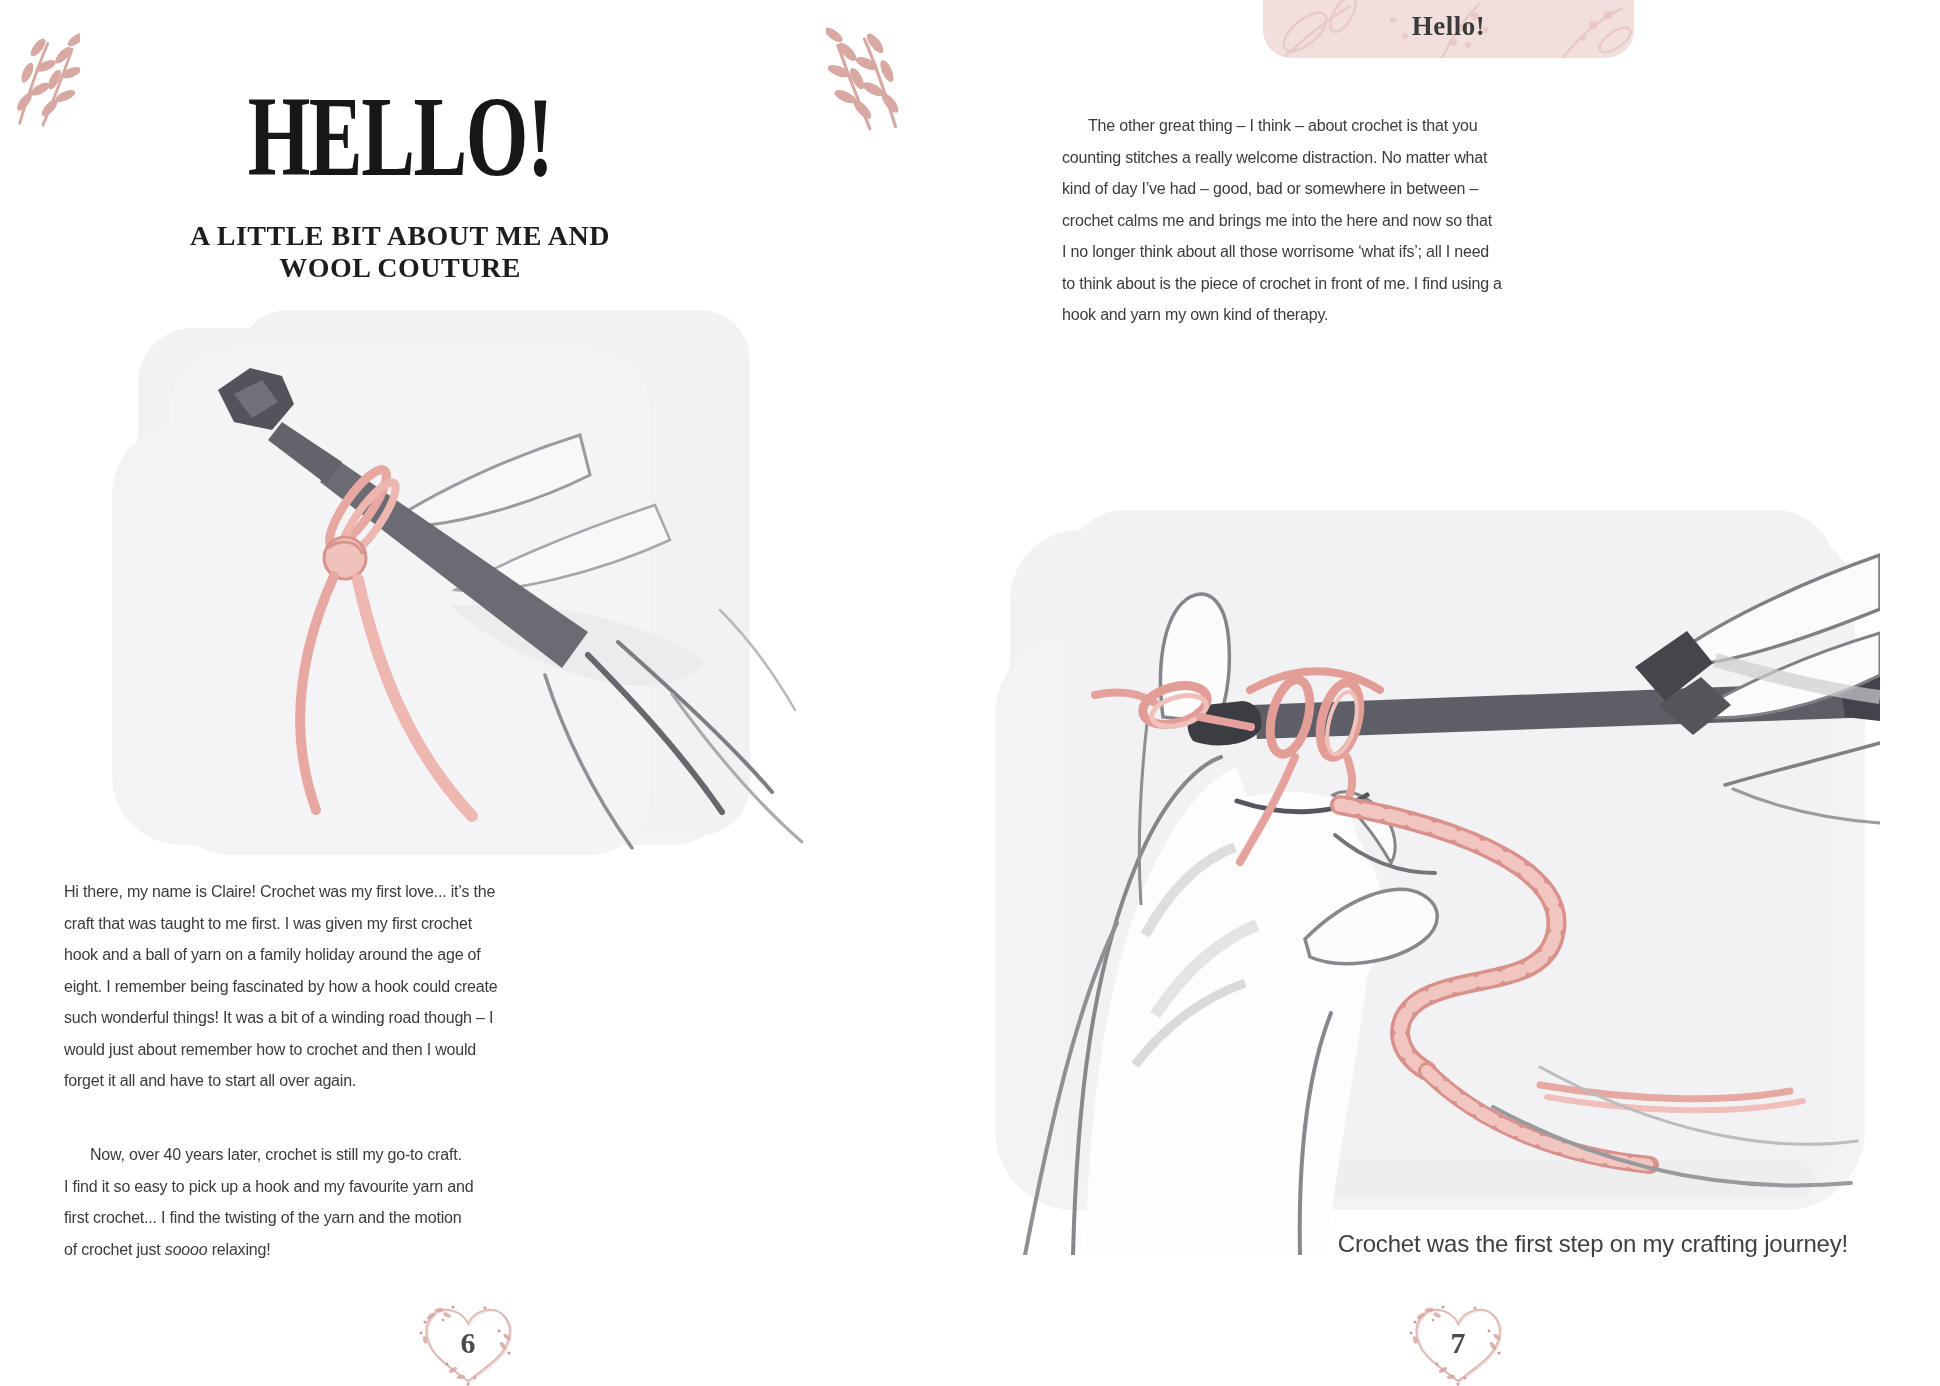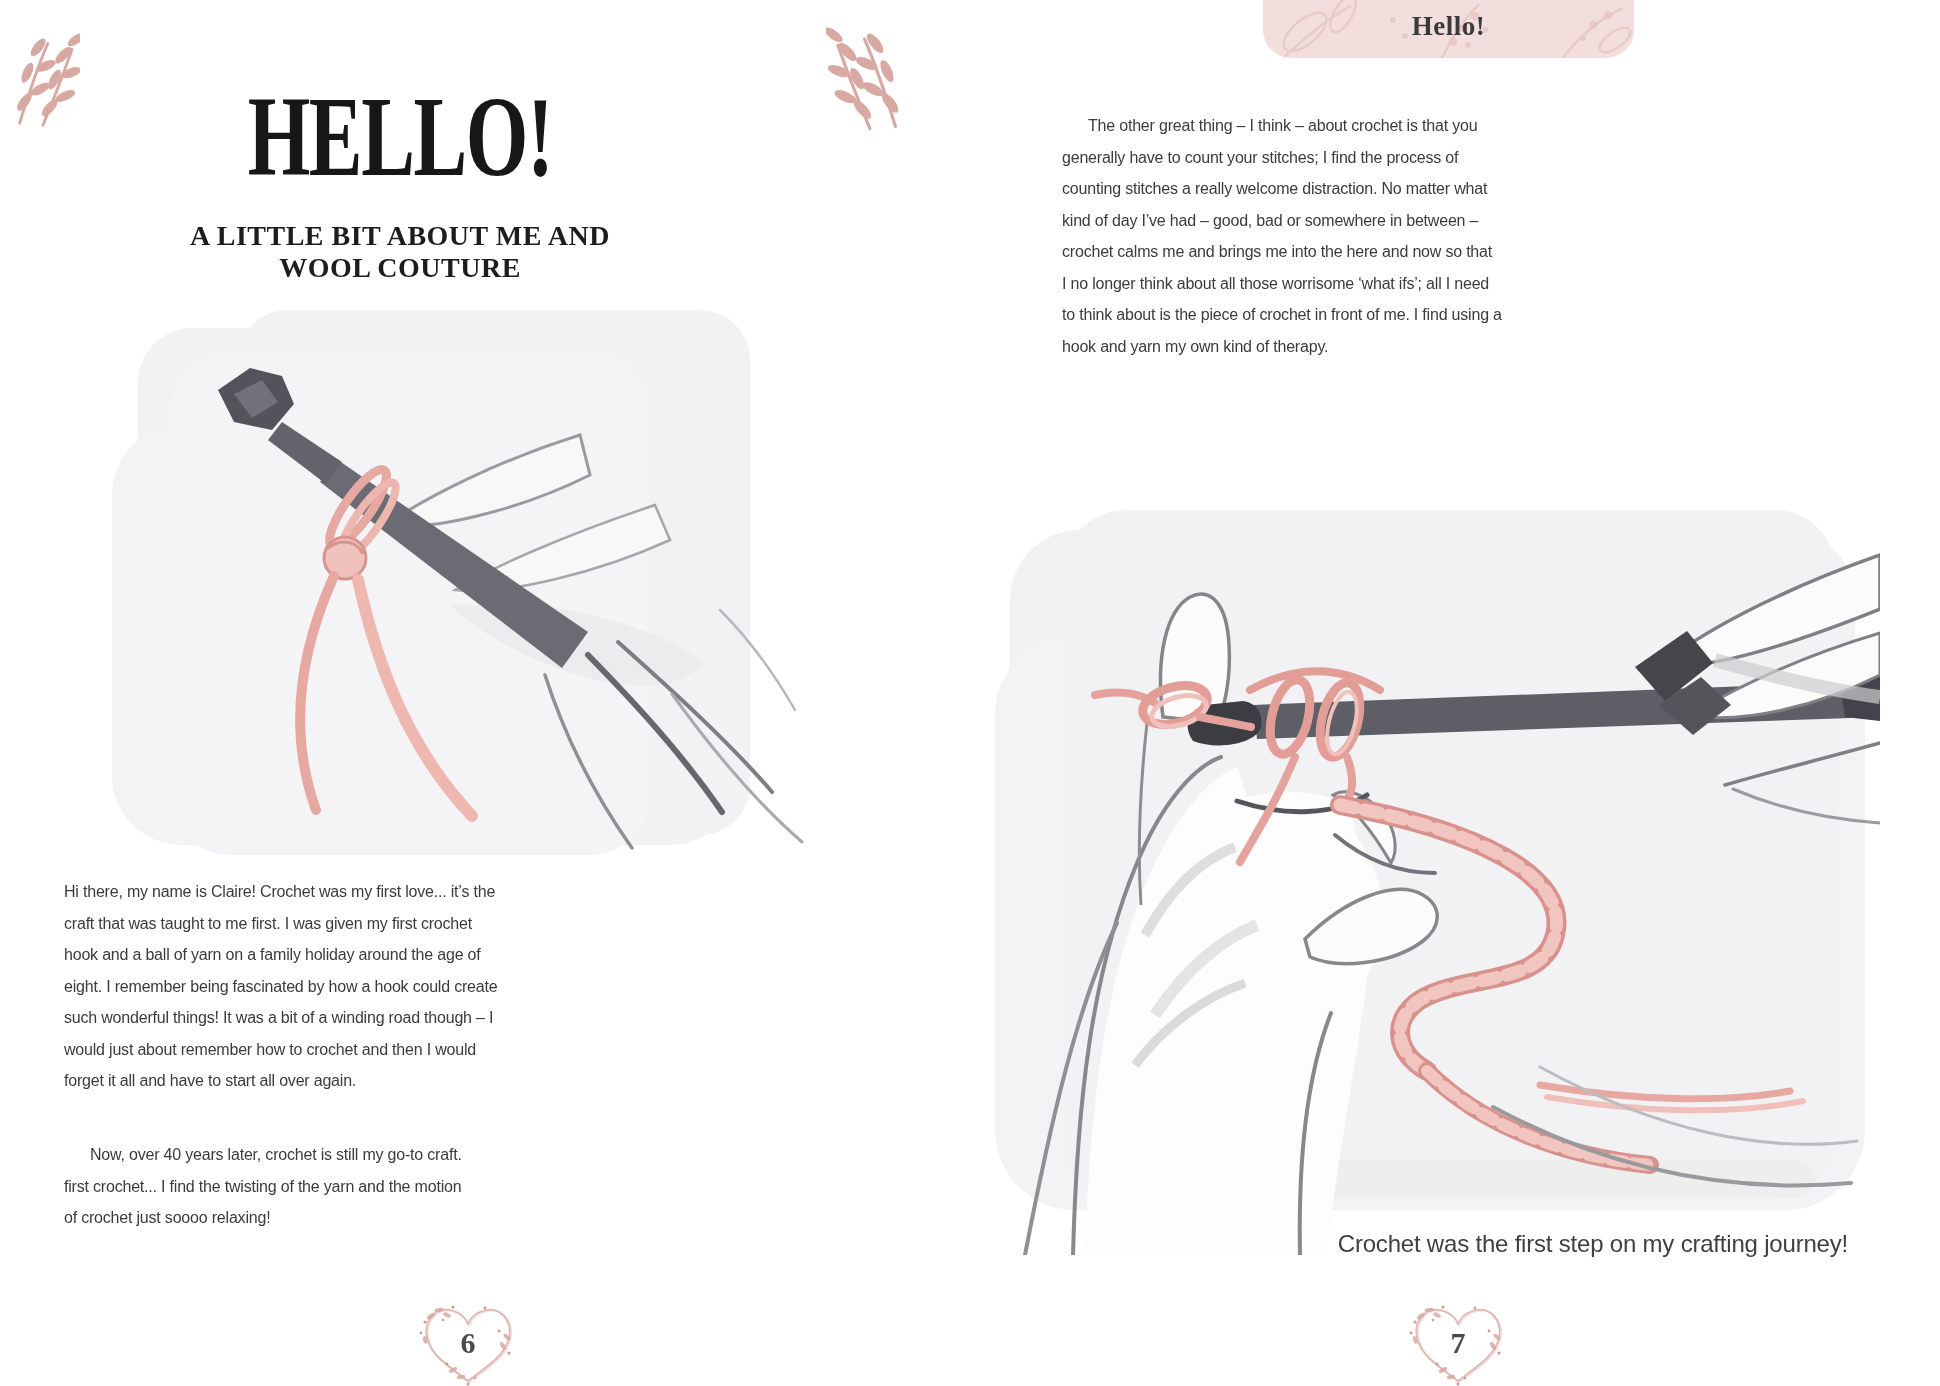--- a/index.html
+++ b/index.html
@@ -18,21 +18,21 @@
   .subtitle{
     left:90px;top:220px;width:620px;text-align:center;
     font-family:"Liberation Serif","DejaVu Serif",serif;font-weight:bold;
     font-size:28px;line-height:32px;color:#1d1d1d;letter-spacing:0.5px;
   }
   .para .line{
     white-space:nowrap;height:31.5px;line-height:31.5px;font-size:16px;
     letter-spacing:-0.2px;color:#3b3b3b;
   }
   .para .line.indent{padding-left:26px;}
-  .italic{}
+  .italic{font-style:italic;}
   .caption{
     left:995px;top:1230px;width:853px;text-align:right;
     font-size:24px;color:#3f3f3f;letter-spacing:-0.2px;white-space:nowrap;
   }
   
   .tab{
     left:1263px;top:0;width:371px;height:58px;background:#f1dedd;
     border-radius:0 0 28px 28px;overflow:hidden;
     display:flex;align-items:center;justify-content:center;
   }
@@ -144,20 +144,21 @@
       <div class="line">craft that was taught to me first. I was given my first crochet</div>
       <div class="line">hook and a ball of yarn on a family holiday around the age of</div>
       <div class="line">eight. I remember being fascinated by how a hook could create</div>
       <div class="line">such wonderful things! It was a bit of a winding road though – I</div>
       <div class="line">would just about remember how to crochet and then I would</div>
       <div class="line">forget it all and have to start all over again.</div>
     </div>
 
     <div class="abs para" style="left:64px;top:1097px;width:790px;margin-top:42px;">
       <div class="line indent">Now, over 40 years later, crochet is still my go-to craft.</div>
+      <div class="line">I find it so easy to pick up a hook and my favourite yarn and</div>
       <div class="line">first crochet... I find the twisting of the yarn and the motion</div>
       <div class="line">
         <span>of crochet just </span><span class="italic">soooo</span><span> relaxing!</span>
       </div>
     </div>
 
     <div class="abs heart-frame" style="left:413px;top:1300px;">
       <svg width="110" height="86" viewBox="0 0 110 86">
         <g fill="none" stroke="#deb7b2" stroke-width="1.8">
           <path d="M55,24 C49,10 30,5 20,15 C8,27 13,46 27,59 C37,68 47,75 55,81 C63,75 73,68 83,59 C97,46 102,27 90,15 C80,5 61,10 55,24 Z"></path>
@@ -213,21 +214,20 @@
             <circle cx="320" cy="38" r="3"></circle>
           <circle cx="130" cy="20" r="3"></circle>
             <circle cx="142" cy="36" r="3"></circle>
         </g>
       </svg>
       <div class="tab-label">Hello!</div>
     </div>
 
     <div class="abs para" style="left:92px;top:110px;width:800px;">
       <div class="line indent">The other great thing – I think – about crochet is that you</div>
-      <div class="line">generally have to count your stitches; I find the process of</div>
       <div class="line">counting stitches a really welcome distraction. No matter what</div>
       <div class="line">kind of day I’ve had – good, bad or somewhere in between –</div>
       <div class="line">crochet calms me and brings me into the here and now so that</div>
       <div class="line">I no longer think about all those worrisome ‘what ifs’; all I need</div>
       <div class="line">to think about is the piece of crochet in front of me. I find using a</div>
       <div class="line">hook and yarn my own kind of therapy.</div>
     </div>
 
     <div class="abs illus" style="left:25px;top:505px;width:885px;height:750px;">
       <svg width="885" height="750" viewBox="0 0 885 750">

